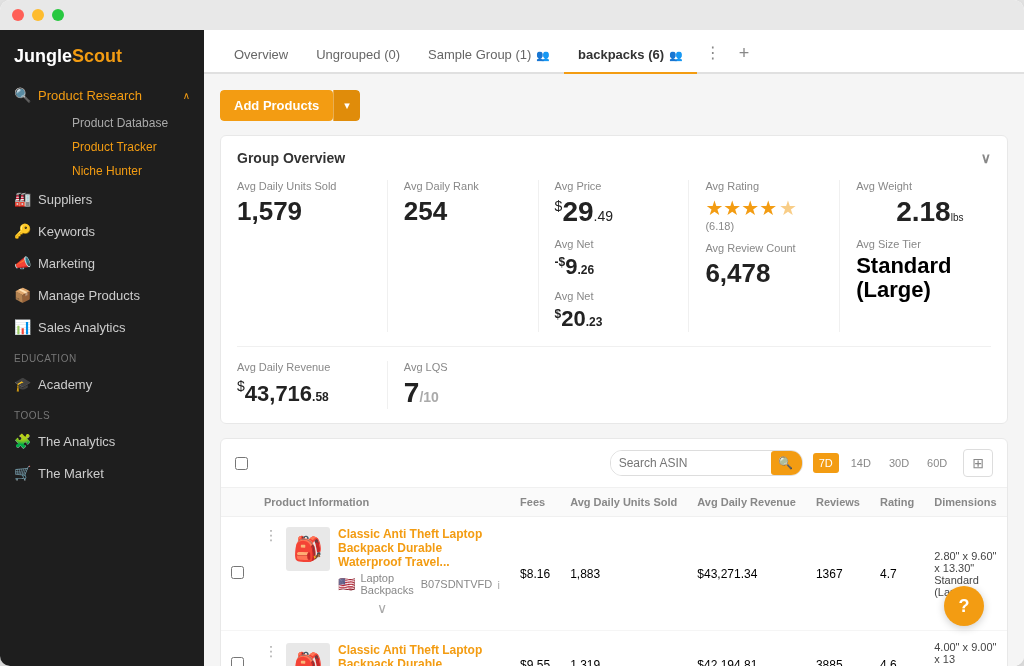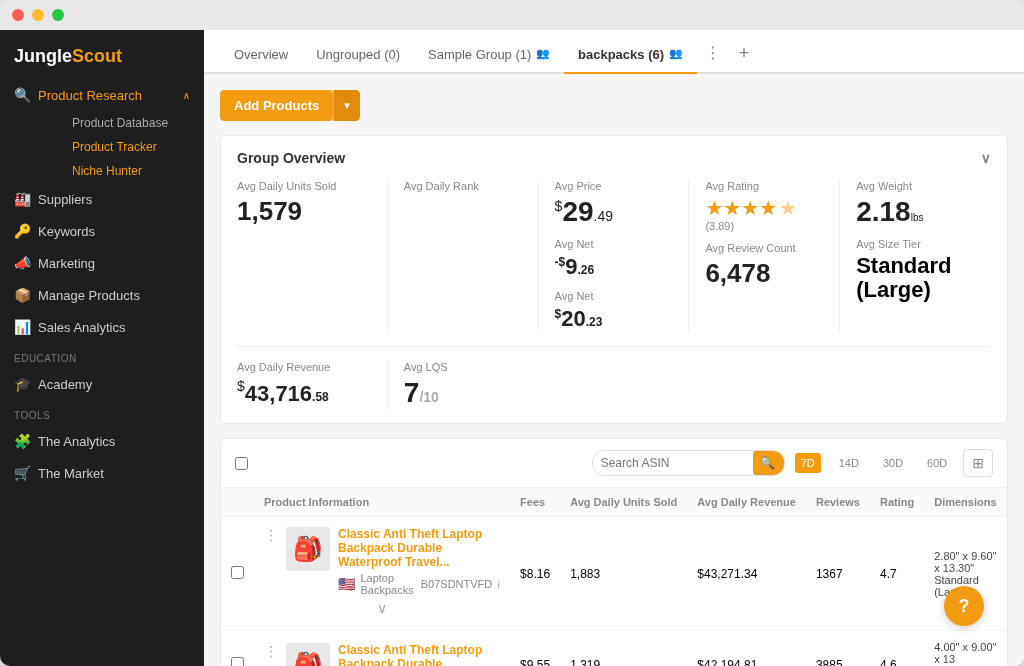--- a/index.html
+++ b/index.html
@@ -21,21 +21,21 @@
     .sidebar-item.active .sidebar-icon { color: #f39c12; }
     .sidebar-icon { font-size: 14px; width: 16px; text-align: center; }
     .sidebar-item .chevron { margin-left: auto; font-size: 10px; }
     .sidebar-sub { padding-left: 36px; }
     .sidebar-sub-item { padding: 5px 14px 5px 36px; font-size: 12px; color: #aaa; cursor: pointer; }
     .sidebar-sub-item.active { color: #f39c12; }
     
     .main { flex: 1; display: flex; flex-direction: column; overflow: hidden; background: #f5f5f5; }
     
     .tabs-bar { background: #fff; display: flex; align-items: flex-end; padding: 0 16px; border-bottom: 2px solid #e0e0e0; flex-shrink: 0; height: 44px; }
-    .tab { padding: 10px 14px; font-size: 13px; cursor: pointer; color: #666; border-bottom: 2px solid transparent; margin-bottom: -2px; white-space: nowrap; display: flex; align-items: flex-start; gap: 5px; }
+    .tab { padding: 10px 14px; font-size: 13px; cursor: pointer; color: #666; border-bottom: 2px solid transparent; margin-bottom: -2px; white-space: nowrap; display: flex; align-items: flex-end; gap: 5px; }
     .tab.active { color: #333; border-bottom: 2px solid #f39c12; font-weight: 600; }
     .tab-icon { font-size: 11px; color: #888; }
     .tab-more { padding: 10px 8px; color: #888; cursor: pointer; font-size: 16px; }
     .tab-add { padding: 8px 10px; color: #888; cursor: pointer; font-size: 18px; }
     
     .content-area { flex: 1; overflow-y: auto; padding: 16px; }
     
     .toolbar { display: flex; align-items: center; gap: 8px; margin-bottom: 14px; }
     .btn-add-products { background: #f39c12; color: #fff; border: none; border-radius: 4px; padding: 8px 14px; font-size: 13px; font-weight: 600; cursor: pointer; display: flex; align-items: center; gap: 0; }
     .btn-add-products-arrow { background: #e08c0a; color: #fff; border: none; border-radius: 0 4px 4px 0; padding: 8px 10px; cursor: pointer; border-left: 1px solid rgba(255,255,255,0.3); font-size: 11px; }
@@ -48,21 +48,21 @@
     .stat-col:first-child { padding-left: 0; }
     .stat-col:last-child { border-right: none; }
     .stat-label { font-size: 11px; color: #888; margin-bottom: 4px; }
     .stat-value { font-size: 26px; font-weight: 700; color: #222; }
     .stat-value-xl { font-size: 22px; font-weight: 700; line-height: 1.1; }
     .rating-count { font-size: 11px; color: #888; }
     
     .table-section { background: #fff; border-radius: 6px; border: 1px solid #e8e8e8; overflow: hidden; }
     .table-toolbar { display: flex; align-items: center; padding: 10px 14px; border-bottom: 1px solid #f0f0f0; gap: 10px; }
     .search-btn { background: #f39c12; border: none; color: #fff; padding: 5px 8px; border-radius: 3px; cursor: pointer; font-size: 12px; }
-    .time-filter { display: flex; gap: 12px; font-size: 11px; color: #888; }
+    .time-filter { display: flex; gap: 6px; font-size: 11px; color: #888; }
     .time-btn { padding: 4px 6px; cursor: pointer; border-radius: 3px; }
     .time-btn.active { background: #f39c12; color: #fff; }
     .cols-btn { background: none; border: 1px solid #ddd; border-radius: 4px; padding: 5px 8px; cursor: pointer; font-size: 14px; color: #888; }
     .table-wrap { overflow-x: auto; }
     table { width: 100%; border-collapse: collapse; font-size: 12px; }
     thead th { padding: 8px 10px; text-align: left; font-size: 11px; color: #888; font-weight: 600; border-bottom: 1px solid #f0f0f0; background: #fafafa; white-space: nowrap; }
     tbody td { padding: 10px 10px; vertical-align: middle; border-bottom: 1px solid #f5f5f5; }
     tbody tr:last-child td { border-bottom: none; }
     .product-link { color: #f39c12; font-size: 12px; font-weight: 600; text-decoration: none; cursor: pointer; }
     .product-meta { display: flex; align-items: center; gap: 5px; margin-top: 3px; font-size: 11px; color: #888; }
@@ -181,20 +181,21 @@
             <span class="chevron-icon">∨</span>
           </div>
           <div style="display:grid; grid-template-columns: 1fr 1fr 1fr 1fr 1fr; gap:0;">
 
             <div class="stat-col">
               <div class="stat-label">Avg Daily Units Sold</div>
               <div class="stat-value">1,579</div>
             </div>
             <div class="stat-col">
               <div class="stat-label">Avg Daily Rank</div>
+              <div class="stat-value">254</div>
             </div>
             <div class="stat-col">
               <div class="stat-label">Avg Price</div>
               <div class="stat-value">
                 <span style="font-size:14px;font-weight:500;vertical-align:super;">$</span><span style="font-size:28px;font-weight:700;">29</span><span style="font-size:14px;font-weight:400;">.49</span>
               </div>
               <div style="margin-top:10px;">
                 <div class="stat-label">Avg Net</div>
                 <div class="stat-value" style="font-size:22px;">
                   <span style="font-size:12px;vertical-align:super;">-$</span><span style="font-size:22px;font-weight:700;">9</span><span style="font-size:12px;">.26</span>
@@ -206,30 +207,30 @@
                   <span style="font-size:12px;vertical-align:super;">$</span><span style="font-size:22px;font-weight:700;">20</span><span style="font-size:12px;">.23</span>
                 </div>
               </div>
             </div>
             <div class="stat-col">
               <div class="stat-label">Avg Rating</div>
               <div style="display:flex; align-items:center; gap:2px; margin-top:2px;">
                 <span style="color:#f39c12; font-size:20px;">★★★★</span>
                   <span style="color:#f39c12; font-size:20px; opacity:0.5;">★</span>
               </div>
-              <div class="rating-count">(3.89)</div>
+              <div class="rating-count">(6.18)</div>
               <div style="margin-top:10px;">
                 <div class="stat-label">Avg Review Count</div>
                 <div class="stat-value">6,478</div>
               </div>
             </div>
             <div class="stat-col">
               <div class="stat-label">Avg Weight</div>
               <div class="stat-value">
-                <span style="font-size:28px;font-weight:700;">2.18</span><span style="font-size:10px;font-weight:400;">lbs</span>
+                <span style="font-size:28px;font-weight:700;margin-left:40px;">2.18</span><span style="font-size:10px;font-weight:400;">lbs</span>
               </div>
               <div style="margin-top:10px;">
                 <div class="stat-label">Avg Size Tier</div>
                 <div class="stat-value-xl">Standard (Large)</div>
               </div>
             </div>
           </div>
 
           <div style="display:grid; grid-template-columns: 1fr 1fr 3fr; gap:0; margin-top:14px; padding-top:14px; border-top:1px solid #f0f0f0;">
             <div class="stat-col">

